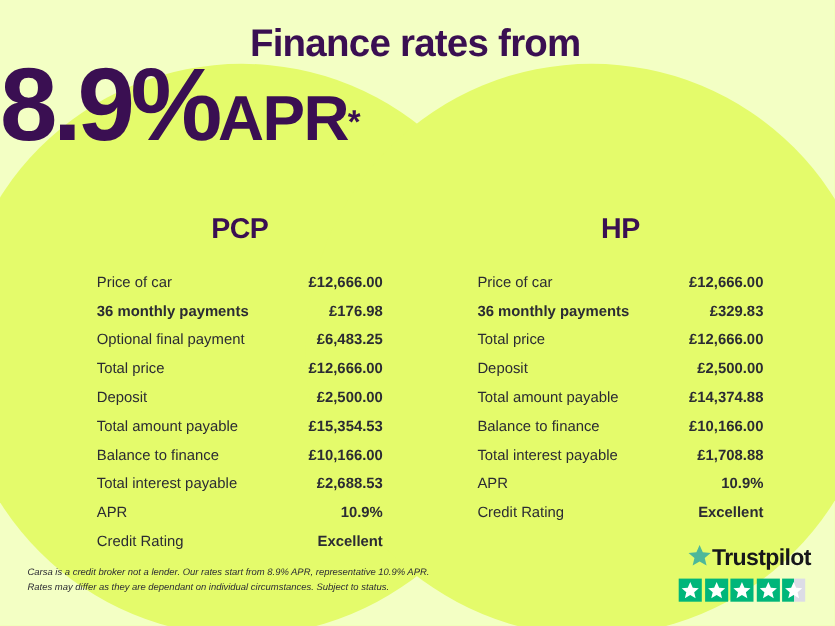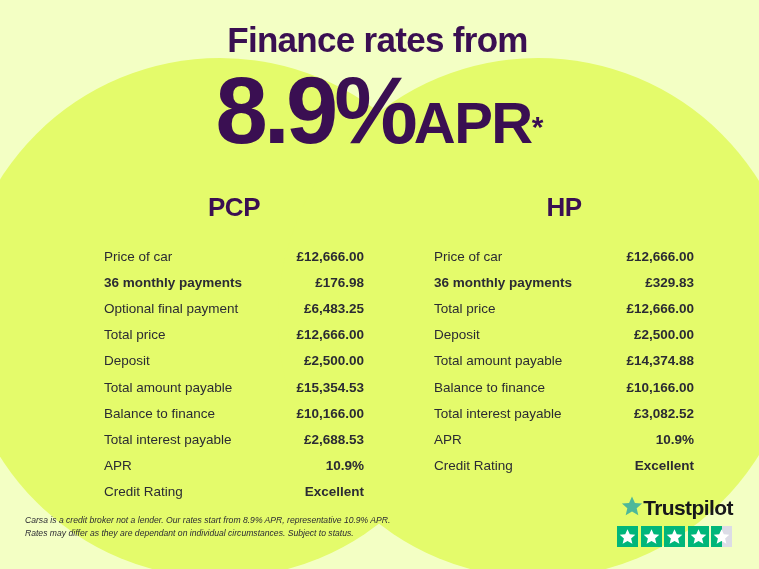--- a/index.html
+++ b/index.html
@@ -32,22 +32,21 @@
 
   .headline{
     position:absolute;left:0;right:4px;top:20px;
     text-align:center;
     color:#3a0f52;
     font-size:35px;
     font-weight:bold;
     letter-spacing:-0.7px;
   }
   .bignum-wrap{
-    position:absolute;left:0;right:0;top:64px;
-    text-align:center;
+    position:absolute;left:0;right:0;top:48px;
     color:#3a0f52;
     white-space:nowrap;
   }
   .bignum{
     font-size:94px;
     font-weight:bold;
     letter-spacing:-4px;
     line-height:1;
   }
   .aprword{
@@ -62,21 +61,21 @@
     vertical-align:super;
     line-height:1;
   }
 
   
   .col{
     position:absolute;
     top:192px;
     color:#2b2b33;
   }
-  #col-pcp{left:104px;width:260px;}
+  #col-pcp{left:88px;width:260px;}
   #col-hp{left:434px;width:260px;}
 
   .col-title{
     text-align:center;
     color:#3a0f52;
     font-size:26px;
     font-weight:bold;
     margin-bottom:20px;
     letter-spacing:-0.5px;
   }
@@ -103,21 +102,21 @@
     color:#2b2b33;
     font-style:italic;
   }
   .trustpilot{
     position:absolute;
     right:22px;bottom:22px;
     width:120px;
   }
   .tp-top{
     display:flex;align-items:center;gap:0;
-    justify-content:center;
+    justify-content:flex-end;
     margin-top:40px;
   }
   .tp-name{
     font-size:21px;font-weight:bold;color:#17171b;
     letter-spacing:-0.6px;
   }
   .tp-stars{
     display:flex;gap:2.5px;margin-top:5px;
   }
   .tp-star{
@@ -215,21 +214,21 @@
           <div class="row">
             <span class="lbl">Total amount payable</span>
             <span class="val">£14,374.88</span>
           </div>
           <div class="row">
             <span class="lbl">Balance to finance</span>
             <span class="val">£10,166.00</span>
           </div>
           <div class="row">
             <span class="lbl">Total interest payable</span>
-            <span class="val">£3,082.52</span>
+            <span class="val">£1,708.88</span>
           </div>
           <div class="row">
             <span class="lbl">APR</span>
             <span class="val">10.9%</span>
           </div>
           <div class="row">
             <span class="lbl">Credit Rating</span>
             <span class="val">Excellent</span>
           </div>
         </div>

